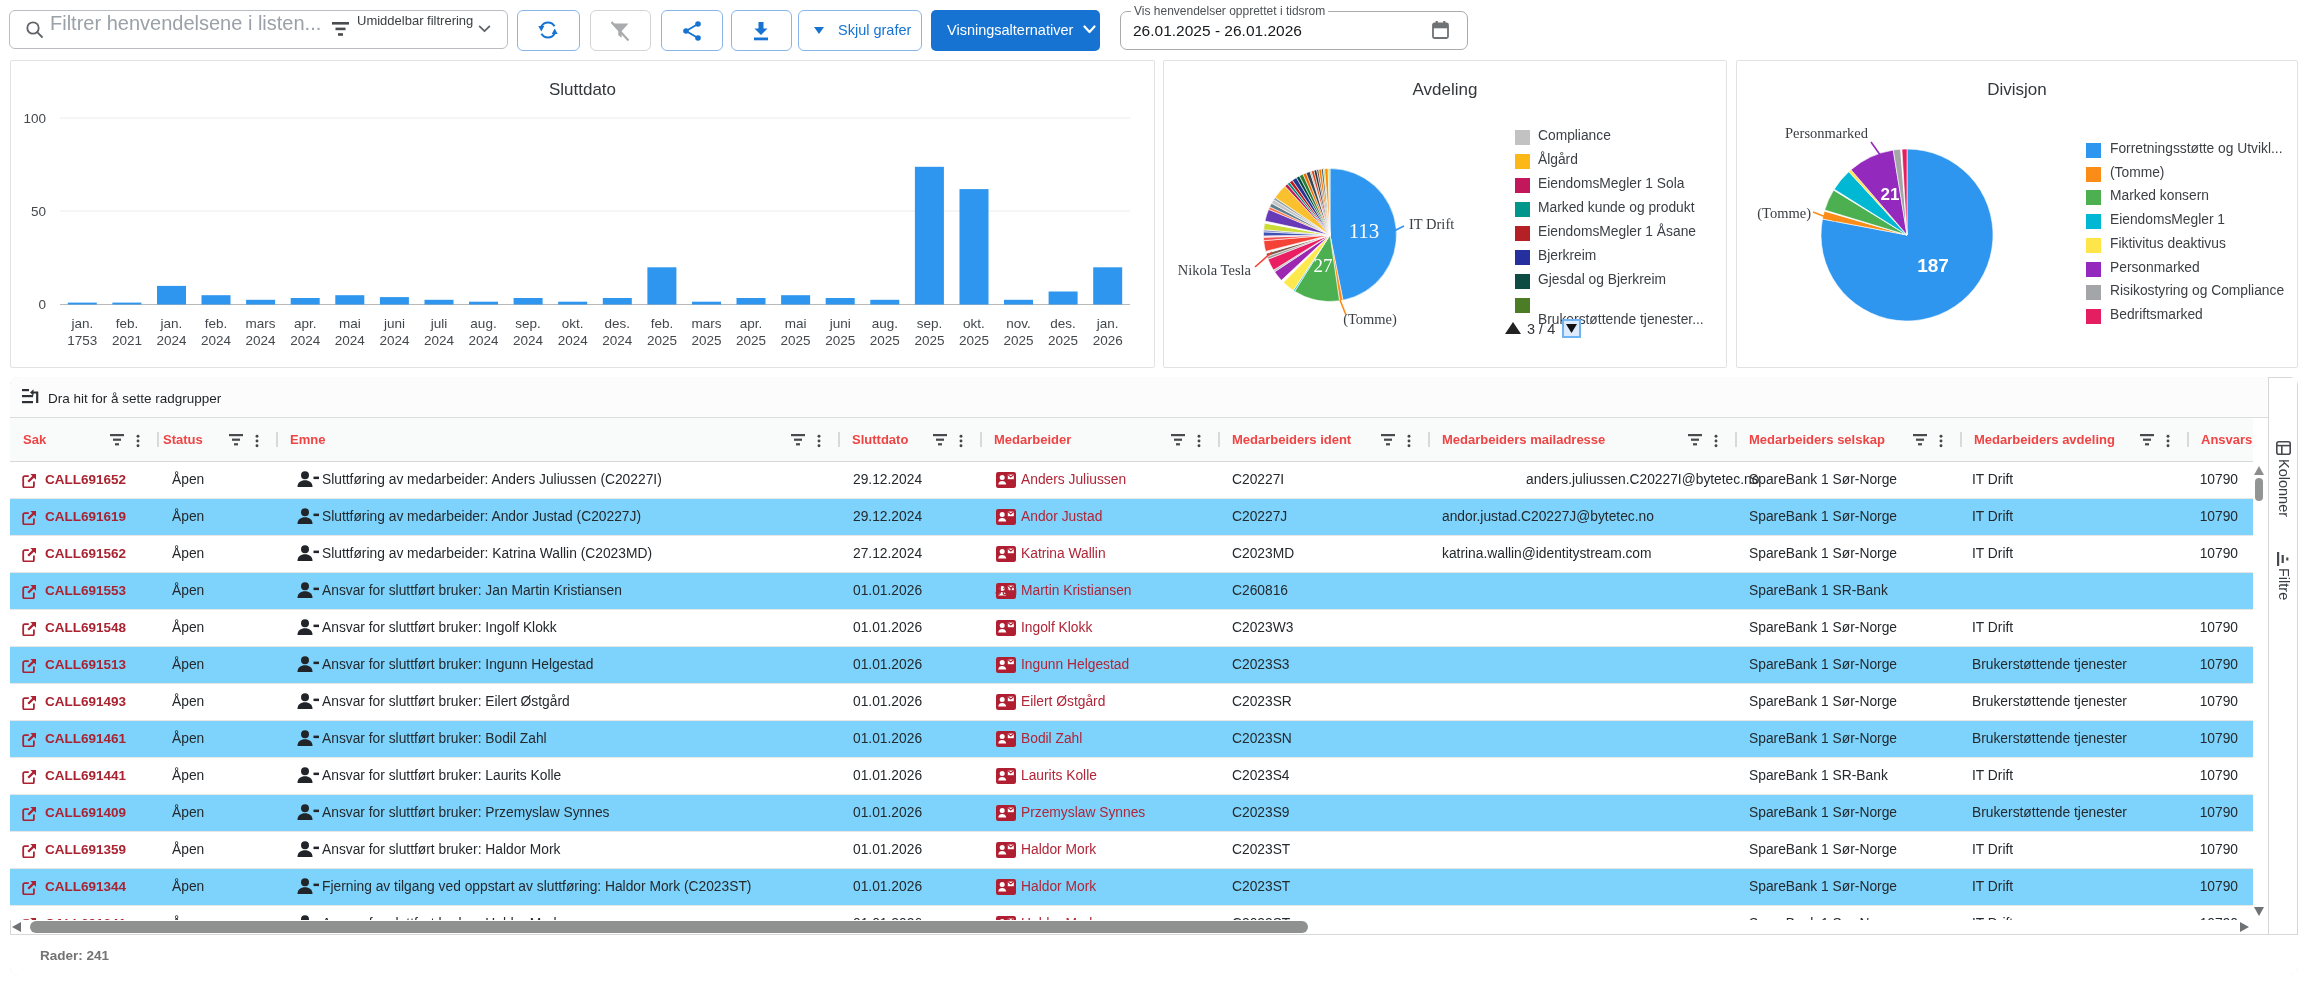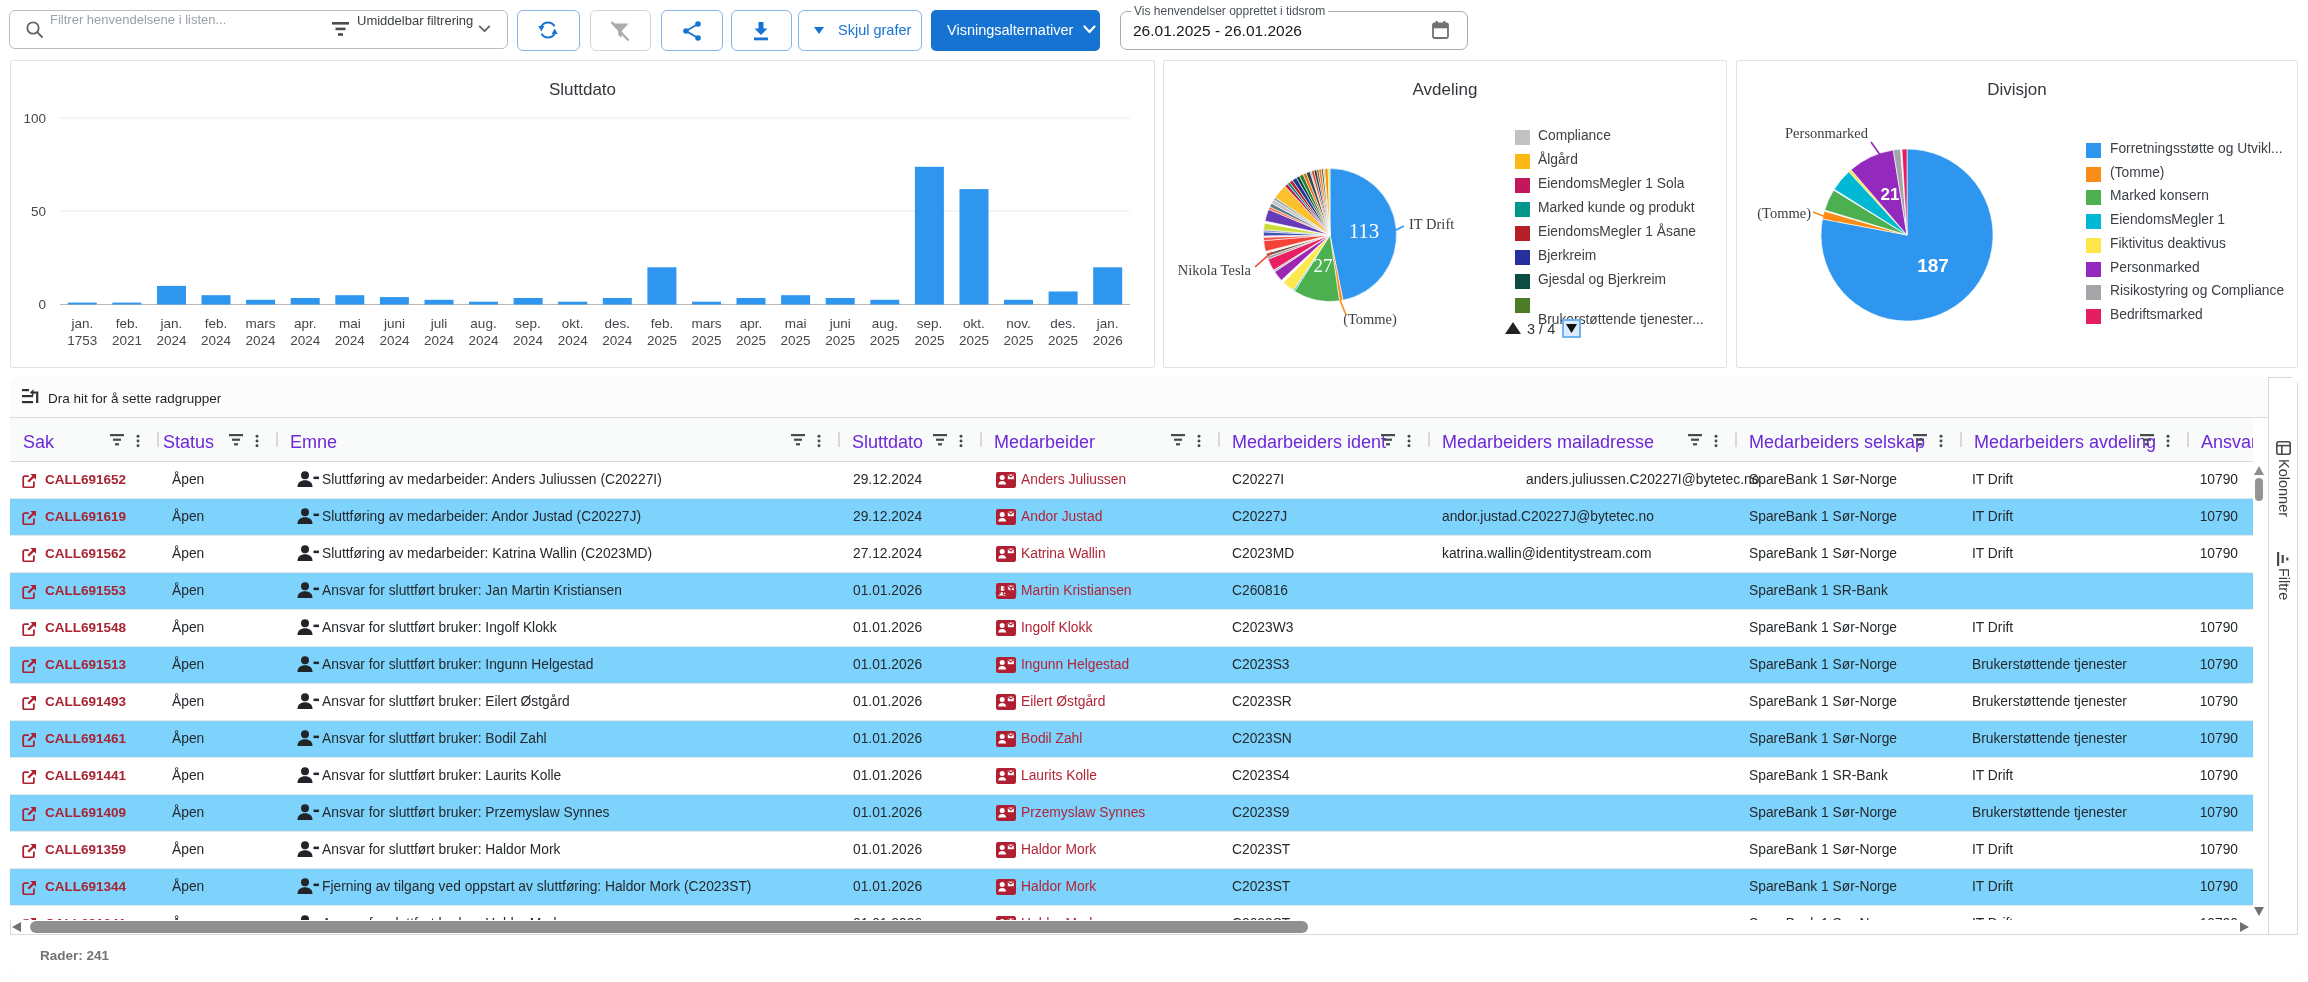--- a/index.html
+++ b/index.html
@@ -1,18 +1,18 @@
 <!DOCTYPE html>
 <html><head><meta charset="utf-8"><title>Dash</title><style>
 *{box-sizing:border-box;margin:0;padding:0}
 html,body{width:2308px;height:982px;background:#fff;font-family:"Liberation Sans",sans-serif;overflow:hidden;position:relative}
 .abs{position:absolute}
 
 .searchbox{position:absolute;left:9px;top:10px;width:499px;height:39px;border:1px solid #b9bdc2;border-radius:6px;background:#fff}
-.ph{position:absolute;left:50px;top:12px;font-size:13px;color:#9aa1a9}
+.ph{position:absolute;left:50px;top:12px;font-size:20px;color:#9aa1a9}
 .ufl{position:absolute;left:357px;top:13px;font-size:13px;color:#3b4043}
 .btn{position:absolute;top:10px;height:41px;border:1px solid #88b6ea;border-radius:6px;background:#fff}
 .btn.dis{border-color:#d4d4d4}
 .btnblue{position:absolute;top:10px;height:41px;border-radius:5px;background:#1673d2}
 .btxt{color:#1673d2;font-size:14.5px}
 
 .fset{position:absolute;left:1120px;top:11px;width:348px;height:39px;border:1px solid #ababab;border-radius:7px}
 .flab{position:absolute;left:1131px;top:4px;font-size:12px;color:#4c5257;background:#fff;padding:0 3px}
 .fval{position:absolute;left:1133px;top:22px;font-size:15.5px;color:#16191c}
 
@@ -20,21 +20,21 @@
 .ctitle{position:absolute;top:80px;font-size:17px;color:#33373b;width:100%;text-align:center}
 .axl{font-size:13.5px;fill:#44484c;font-family:"Liberation Sans",sans-serif}
 .pielab{font-family:"Liberation Serif",serif;fill:#3a3e42}
 .lsq{position:absolute;width:15px;height:15px}
 .ltx{position:absolute;font-size:13.8px;color:#3b3f44}
 
 .grid{position:absolute;left:10px;top:377px;width:2288px;height:598px;border:1px solid #d6d6d6;border-radius:8px;background:#fff}
 .groupbar{position:absolute;left:10px;top:377px;width:2258px;height:41px;background:#fcfcfc;border-bottom:1px solid #dcdcdc;border-radius:8px 0 0 0}
 .gtext{position:absolute;left:48px;top:391px;font-size:13.5px;color:#1d2124}
 .ghead{position:absolute;left:10px;top:418px;width:2243px;height:44px;background:#f9fafa;border-bottom:1px solid #d8d8d8;overflow:hidden}
-.hname{position:absolute;top:14px;font-size:18px;font-weight:400;color:#6d28d9;white-space:nowrap}
+.hname{position:absolute;top:14px;font-size:13px;font-weight:700;color:#ef4444;white-space:nowrap}
 .hic{position:absolute;top:16px}
 .hsep{position:absolute;top:14px;width:2px;height:15px;background:#d9d9d9}
 .rowswrap{position:absolute;left:10px;top:462px;width:2243px;height:458px;overflow:hidden;background:#fff}
 .row{position:absolute;left:0;width:2243px;height:37px;border-bottom:1px solid #e7e7e7;background:#fff}
 .row.odd{background:#7dd3fc}
 .cell{position:absolute;top:10px;font-size:13.8px;color:#24292d;white-space:nowrap}
 .cell.num{text-align:right}
 .call{position:absolute;top:10px;font-size:13.5px;font-weight:700;color:#a92331;white-space:nowrap}
 .name{position:absolute;top:10px;font-size:13.8px;color:#b02537;white-space:nowrap}
 .ic{position:absolute}

